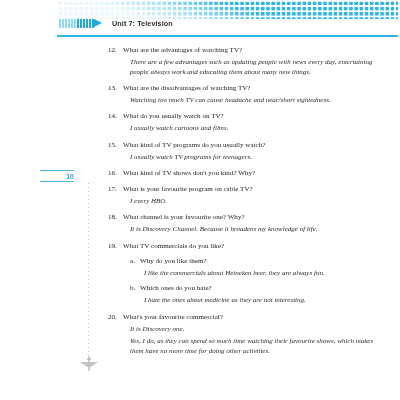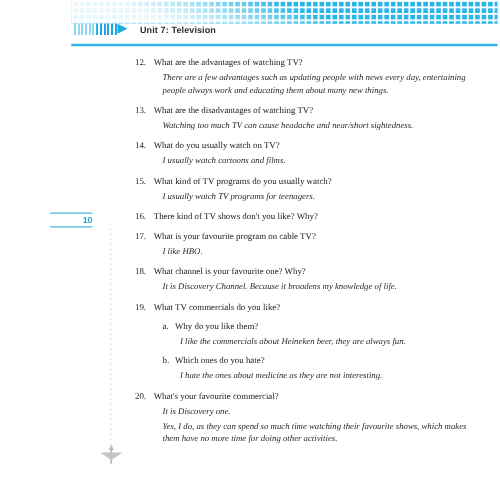--- a/index.html
+++ b/index.html
@@ -281,27 +281,27 @@
         <div class="qtext">What do you usually watch on TV?</div>
       </div>
       <div class="answer">I usually watch cartoons and films.</div>
       <div class="qitem">
         <div class="qnum">15.</div>
         <div class="qtext">What kind of TV programs do you usually watch?</div>
       </div>
       <div class="answer">I usually watch TV programs for teenagers.</div>
       <div class="qitem">
         <div class="qnum">16.</div>
-        <div class="qtext">There kind of TV shows don't you like? Why?</div>
+        <div class="qtext">What kind of TV shows don't you kind? Why?</div>
       </div>
       <div class="qitem">
         <div class="qnum">17.</div>
         <div class="qtext">What is your favourite program on cable TV?</div>
       </div>
-      <div class="answer">I like HBO.</div>
+      <div class="answer">I every HBO.</div>
       <div class="qitem">
         <div class="qnum">18.</div>
         <div class="qtext">What channel is your favourite one? Why?</div>
       </div>
       <div class="answer">It is Discovery Channel. Because it broadens my knowledge of life.</div>
       <div class="qitem">
         <div class="qnum">19.</div>
         <div class="qtext">What TV commercials do you like?</div>
       </div>
       <div class="subitem">

